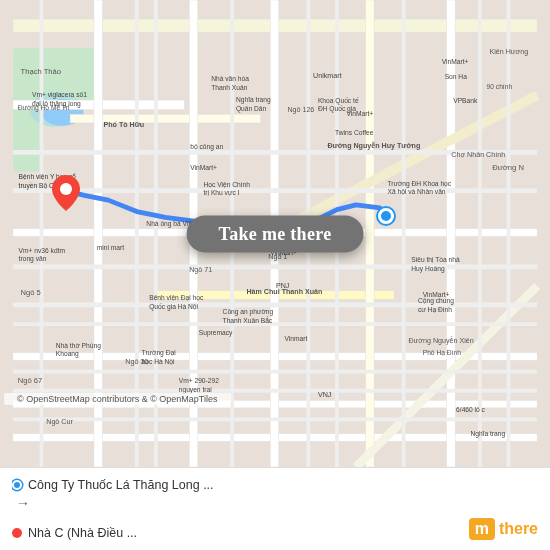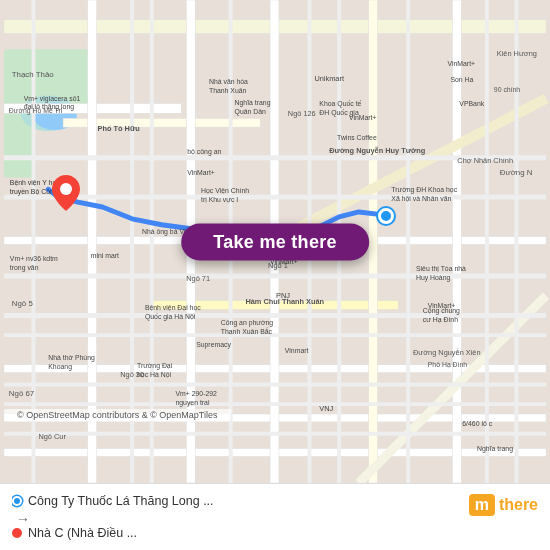--- a/index.html
+++ b/index.html
@@ -31,31 +31,32 @@
       width: 100%;
       height: 100%;
     }
 
     
     #take-me-there-btn {
       position: absolute;
       top: 50%;
       left: 50%;
       transform: translate(-50%, -50%);
-      background: #701a75;
+      background: #737373;
       color: white;
       border: none;
       border-radius: 24px;
       padding: 8px 32px;
       font-size: 18px;
       font-weight: 600;
       cursor: pointer;
       box-shadow: 0 4px 12px rgba(0,0,0,0.35);
       white-space: nowrap;
       letter-spacing: 0.3px;
+      font-family: Liberation Serif, serif;
     }
 
     
     .origin-marker {
       position: absolute;
       width: 16px;
       height: 16px;
       background: #2196F3;
       border: 3px solid white;
       border-radius: 50%;
@@ -74,21 +75,21 @@
       width: 28px;
       height: 36px;
     }
 
     
     #bottom-bar {
       background: white;
       border-top: 1px solid #ddd;
       padding: 10px 12px;
       display: flex;
-      align-items: flex-start;
+      align-items: flex-end;
       justify-content: space-between;
       min-height: 58px;
     }
 
     #route-info {
       display: flex;
       flex-direction: column;
       flex: 1;
       overflow: hidden;
     }
@@ -100,20 +101,21 @@
       font-size: 12px;
     }
 
     .route-from {
       color: #333;
       font-size: 12.5px;
     }
     .route-to {
       color: #333;
       font-size: 12.5px;
+      margin-top: 16px;
     }
 
     .route-arrow {
       color: #666;
       font-size: 14px;
       margin: 1px 0;
       padding-left: 4px;
     }
 
     .route-label {

